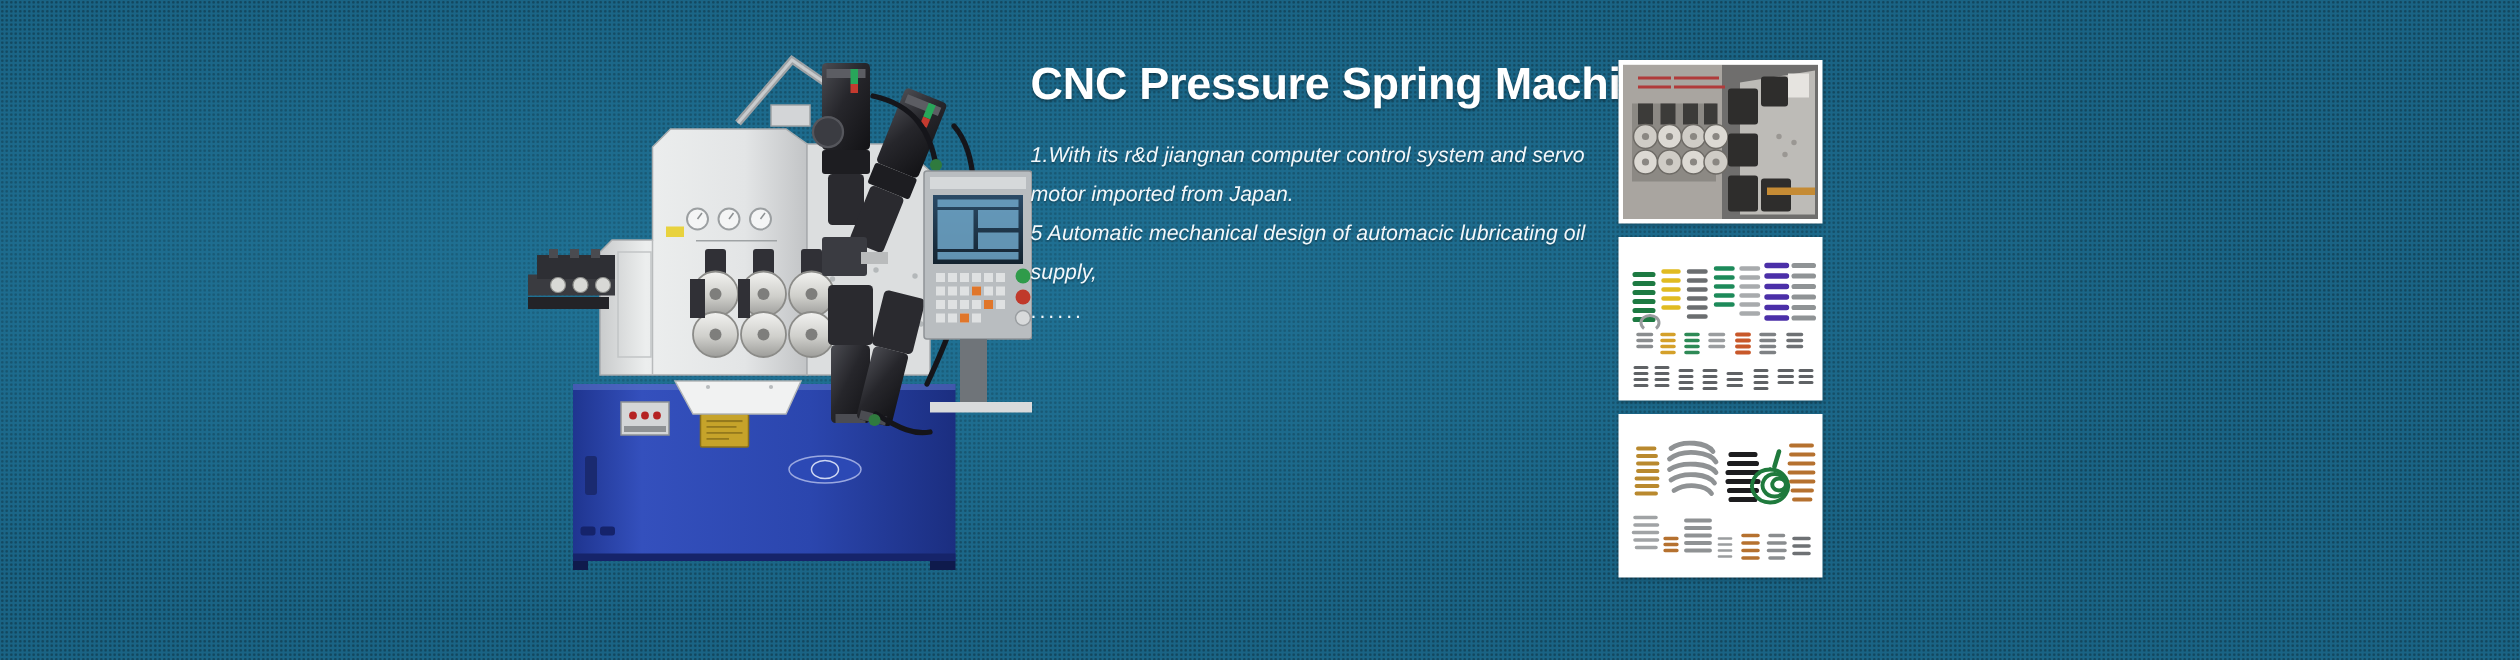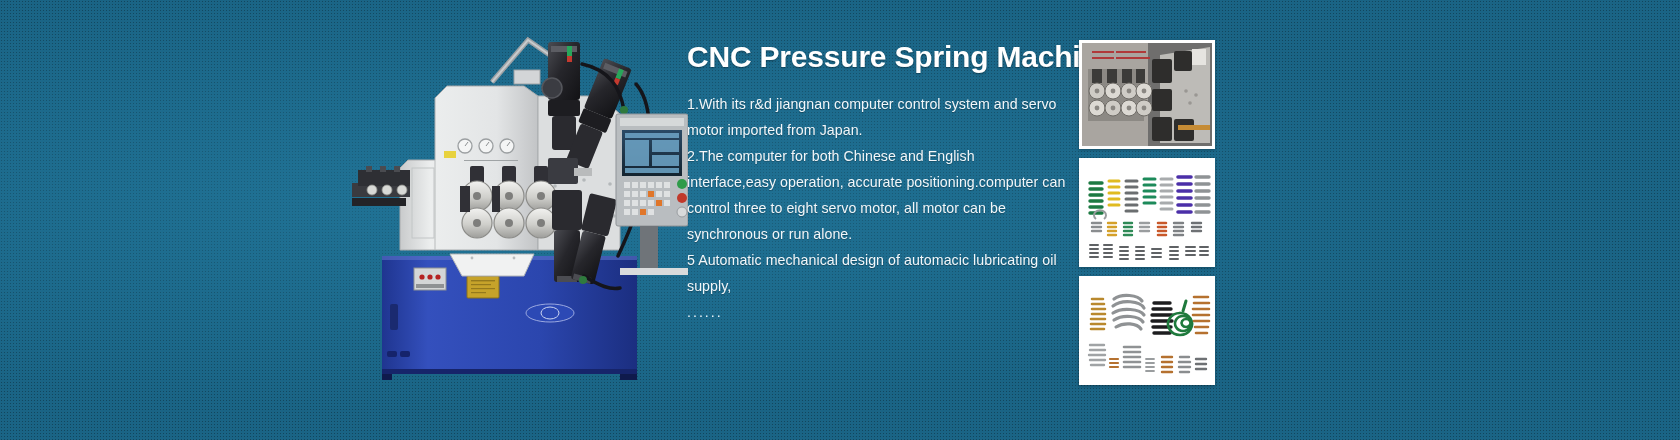--- a/index.html
+++ b/index.html
@@ -39,20 +39,21 @@
     text-shadow:0 1px 2px rgba(0,0,0,0.35);
   }
   .feature-list{
     list-style:none;margin:0;padding:0;
   }
   .feature-list li{
     color:#f2f7fa;font-size:14.2px;line-height:26px;
     letter-spacing:0.05px;
     margin:0;padding:0;
     text-shadow:0 1px 1px rgba(0,0,0,0.28);
+    font-style:italic;
   }
   .ellipsis-line{
     color:#f2f7fa;font-size:14.2px;line-height:26px;letter-spacing:2px;
   }
 
   
   .thumbs{
     position:absolute;left:1079px;top:40px;width:140px;
     display:flex;flex-direction:column;gap:9px;
   }
@@ -309,21 +310,20 @@
         <rect x="268" y="250" width="68" height="7" fill="#d9dbdc"></rect>
       </g>
     </svg>
   </div>
 
   <div class="text-col">
     <h1 class="headline">CNC Pressure Spring Machine</h1>
 
     <ul class="feature-list">
       <li>1.With its r&amp;d jiangnan computer control system and servo motor imported from Japan.</li>
-      <li>2.The computer for both Chinese and English interface,easy operation, accurate positioning.computer can control three to eight servo motor, all motor can be synchronous or run alone.</li>
       <li>5 Automatic mechanical design of automacic lubricating oil supply,</li>
     </ul>
     <div class="ellipsis-line">......</div>
 
   </div>
 
   <div class="thumbs">
 
     <div class="thumb">
       <div class="inner">

